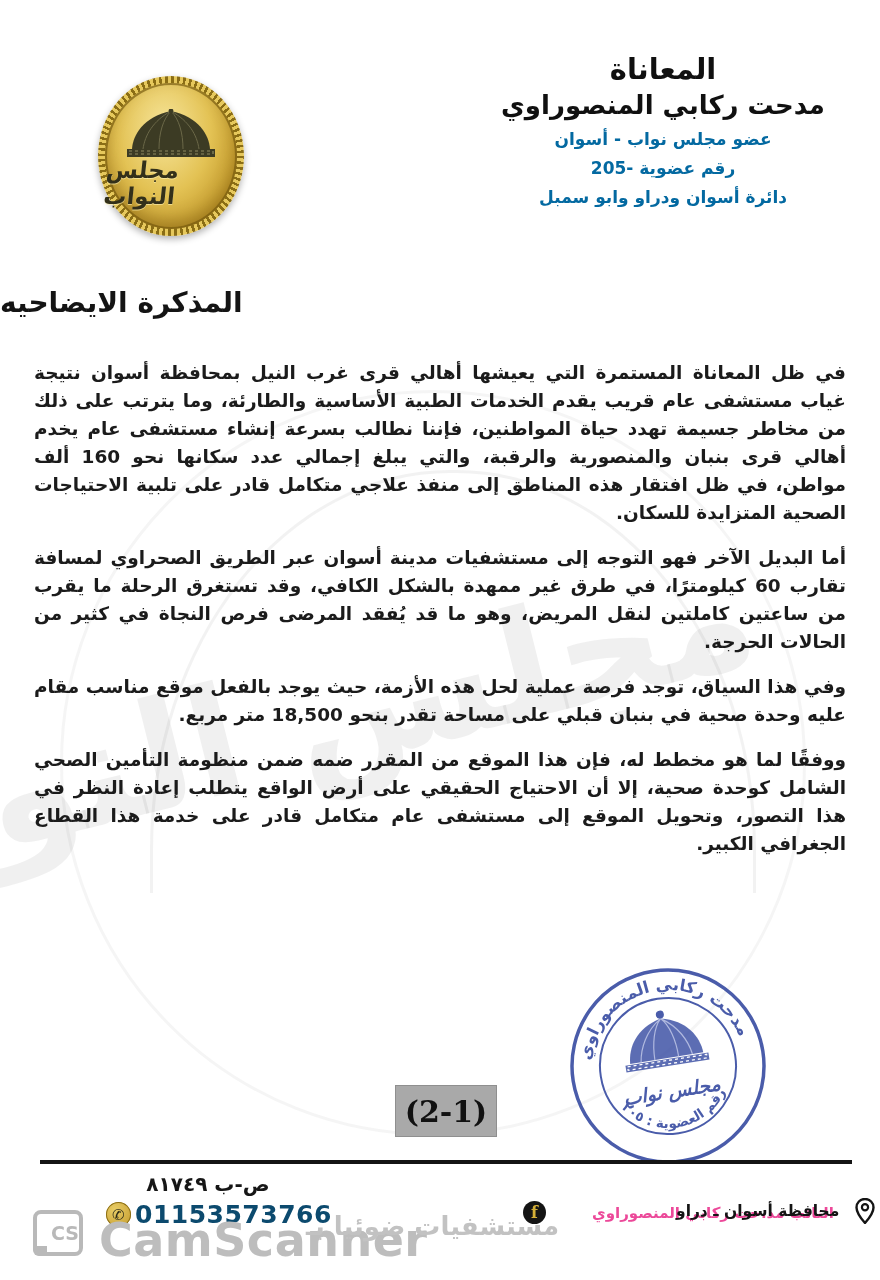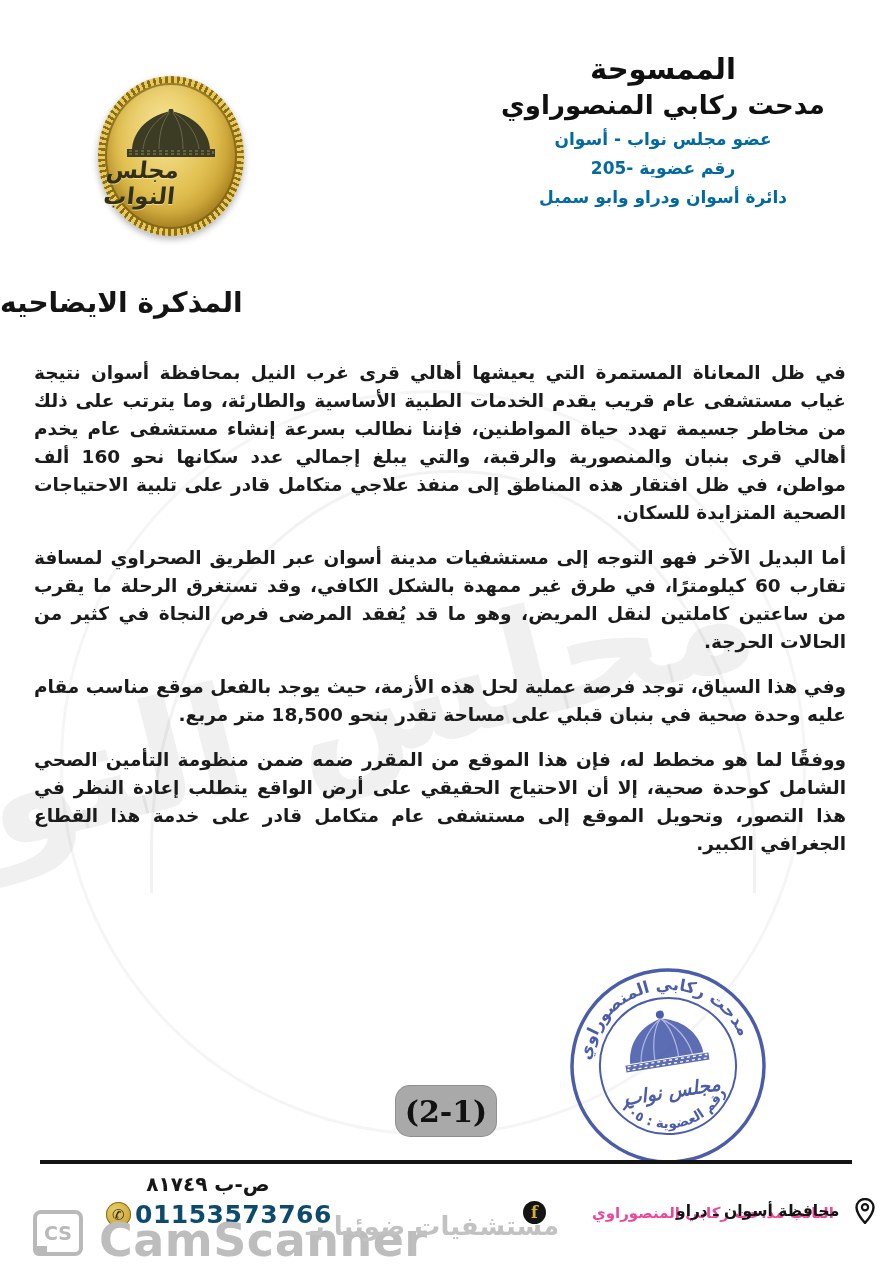--- a/index.html
+++ b/index.html
@@ -40,42 +40,42 @@
   .ghost-callig{position:absolute; left:120px; top:600px; width:640px; text-align:center;
     font-size:150px; font-weight:bold; color:rgba(60,60,60,.075);
     transform:rotate(-14deg); direction:rtl; pointer-events:none; white-space:nowrap;}
   
   .stamp{position:absolute; left:568px; top:966px; width:200px; height:200px;
     transform:rotate(-9deg); opacity:.92;}
   
   .page-num{position:absolute; left:396px; top:1086px; width:100px; height:50px;
     background:#a9a9a9; box-shadow:0 0 0 1px #8f8f8f; display:flex; align-items:center;
     justify-content:center; font-family:"DejaVu Serif", serif; font-weight:bold;
-    font-size:30px; color:#111;border-radius:14px;}
+    font-size:30px; color:#111;}
   
   .footer-divider{position:absolute; top:1160px; left:40px; right:28px; height:4px; background:#141414;}
   .po-box{position:absolute; left:138px; top:1172px; width:140px; direction:rtl;
     font-size:20px; font-weight:bold; color:#161616; text-align:center;}
   .phone-row{position:absolute; left:106px; top:1200px; display:flex; align-items:center;
     gap:4px; direction:ltr;}
   .phone-icon{width:25px; height:25px; border-radius:50%; background:radial-gradient(circle at 35% 30%, #e8cc66, #c49b2c);
     display:flex; align-items:center; justify-content:center; font-size:15px; color:#2b2b1a;
     box-shadow:inset 0 0 0 1px #8a6d15;}
   .phone-num{font-size:25px; font-weight:bold; color:#0c4a6e; letter-spacing:.5px;}
   .fb-row{position:absolute; left:523px; top:1201px; display:flex; align-items:center; gap:6px;}
   .fb-icon{width:23px; height:23px; border-radius:50%; background:#141414; color:#d4af37;
     display:flex; align-items:center; justify-content:center;
     font-family:"DejaVu Serif", serif; font-weight:bold; font-size:16px;}
   .fb-label{font-size:15px; font-weight:bold; color:#ec4899; direction:rtl; white-space:nowrap;margin-left:40px;}
   .loc-row{position:absolute; left:676px; top:1198px; display:flex; align-items:center; gap:16px;}
   .loc-label{font-size:15.5px; font-weight:bold; color:#141414; direction:rtl; white-space:nowrap;}
   
   .cs-logo{position:absolute; left:33px; top:1210px; width:42px; height:38px;
     border:4px solid #b9b9b9; border-radius:8px; display:flex; align-items:center;
-    justify-content:center; font-size:19px; font-weight:bold; color:#b9b9b9;}
+    justify-content:flex-end; font-size:19px; font-weight:bold; color:#b9b9b9;}
   .cs-logo::after{content:""; position:absolute; left:-4px; bottom:-4px; width:14px; height:10px;
     background:#b9b9b9; border-radius:0 0 0 6px;}
   .cs-name{position:absolute; left:84px; top:1213px; font-size:46px; font-weight:bold;
     color:#bdbdbd; letter-spacing:.5px;padding-left:15px;}
   .cs-arabic{position:absolute; left:306px; top:1211px; font-size:26px; font-weight:bold;
     color:#c2c2c2; direction:rtl; white-space:nowrap;}
 </style>
 </head>
 <body>
 
@@ -92,21 +92,21 @@
         <path d="M48 2 C40 10 36 24 36 40 M48 2 C56 10 60 24 60 40 M48 2 C30 12 22 26 20 40 M48 2 C66 12 74 26 76 40" stroke="#6b6848" stroke-width="1" fill="none"></path>
         <rect x="4" y="40" width="88" height="8" fill="#3c3b24"></rect>
         <rect x="6" y="42" width="84" height="3" fill="none" stroke="#8d8a60" stroke-width="1.2" stroke-dasharray="3 3"></rect>
         <circle cx="48" cy="2" r="2.4" fill="#3c3b24"></circle>
       </svg>
       <div class="seal-text">مجلس النواب</div>
     </div>
   </div>
 
   <div class="header-block">
-    <div class="rep-title">الممسوحة</div>
+    <div class="rep-title">المعاناة</div>
     <div class="rep-name">مدحت ركابي المنصوراوي</div>
     <div class="rep-sub">عضو مجلس نواب - أسوان</div>
     <div class="rep-sub">رقم عضوية -205</div>
     <div class="rep-sub">دائرة أسوان ودراو وابو سمبل</div>
   </div>
 
   <h1 class="doc-title">المذكرة الايضاحيه</h1>
 
   <div class="body-text">
     <p>في ظل المعاناة المستمرة التي يعيشها أهالي قرى غرب النيل بمحافظة أسوان نتيجة غياب مستشفى عام قريب يقدم الخدمات الطبية الأساسية والطارئة، وما يترتب على ذلك من مخاطر جسيمة تهدد حياة المواطنين، فإننا نطالب بسرعة إنشاء مستشفى عام يخدم أهالي قرى بنبان والمنصورية والرقبة، والتي يبلغ إجمالي عدد سكانها نحو 160 ألف مواطن، في ظل افتقار هذه المناطق إلى منفذ علاجي متكامل قادر على تلبية الاحتياجات الصحية المتزايدة للسكان.</p>

